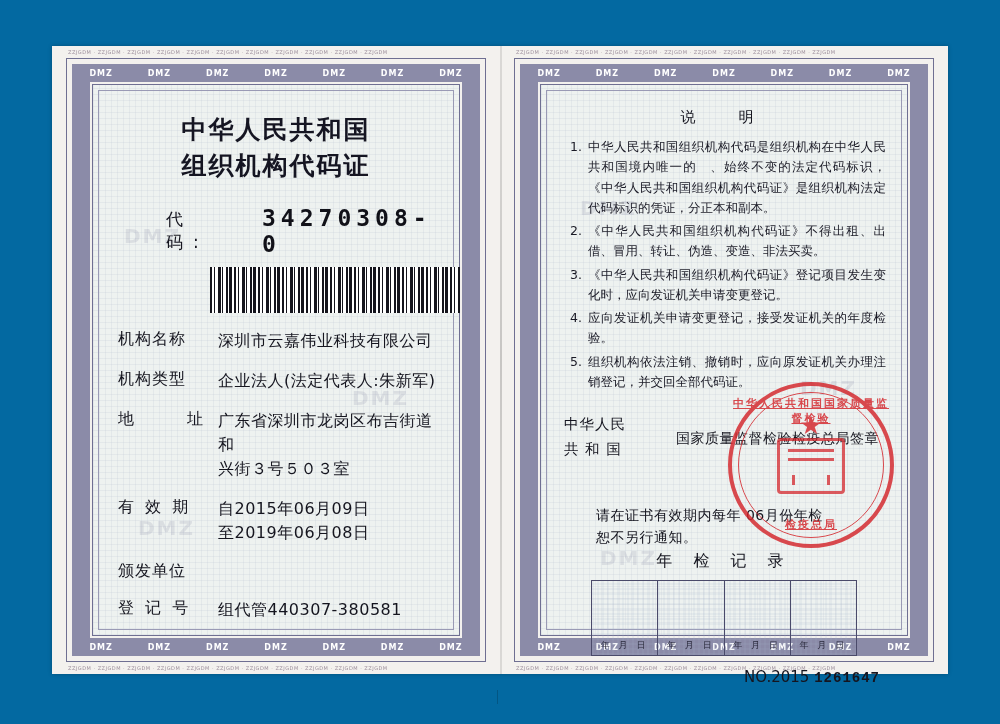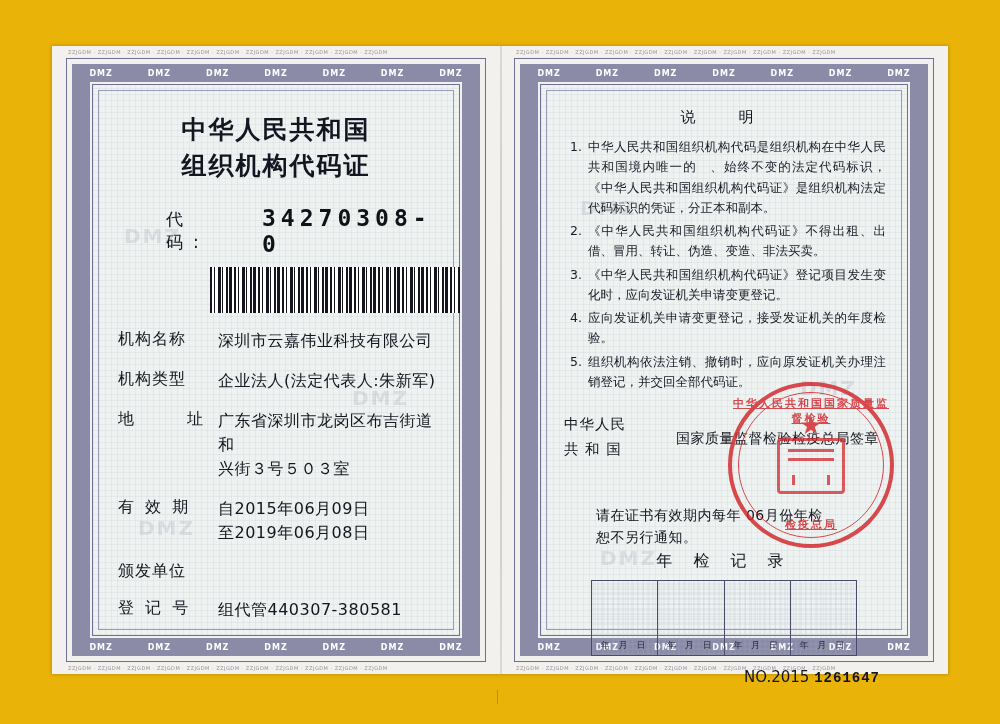--- a/index.html
+++ b/index.html
@@ -10,21 +10,21 @@
   body {
     width: 1000px;
     height: 724px;
     font-family: "DejaVu Sans", "Liberation Sans", sans-serif;
     overflow: hidden;
   }
   .page {
     position: relative;
     width: 1000px;
     height: 724px;
-    background: #eab308;
+    background: #0369a1;
   }
 
   
   .cert {
     position: absolute;
     top: 46px;
     left: 52px;
     width: 896px;
     height: 628px;
     background: #f3f1ee;

